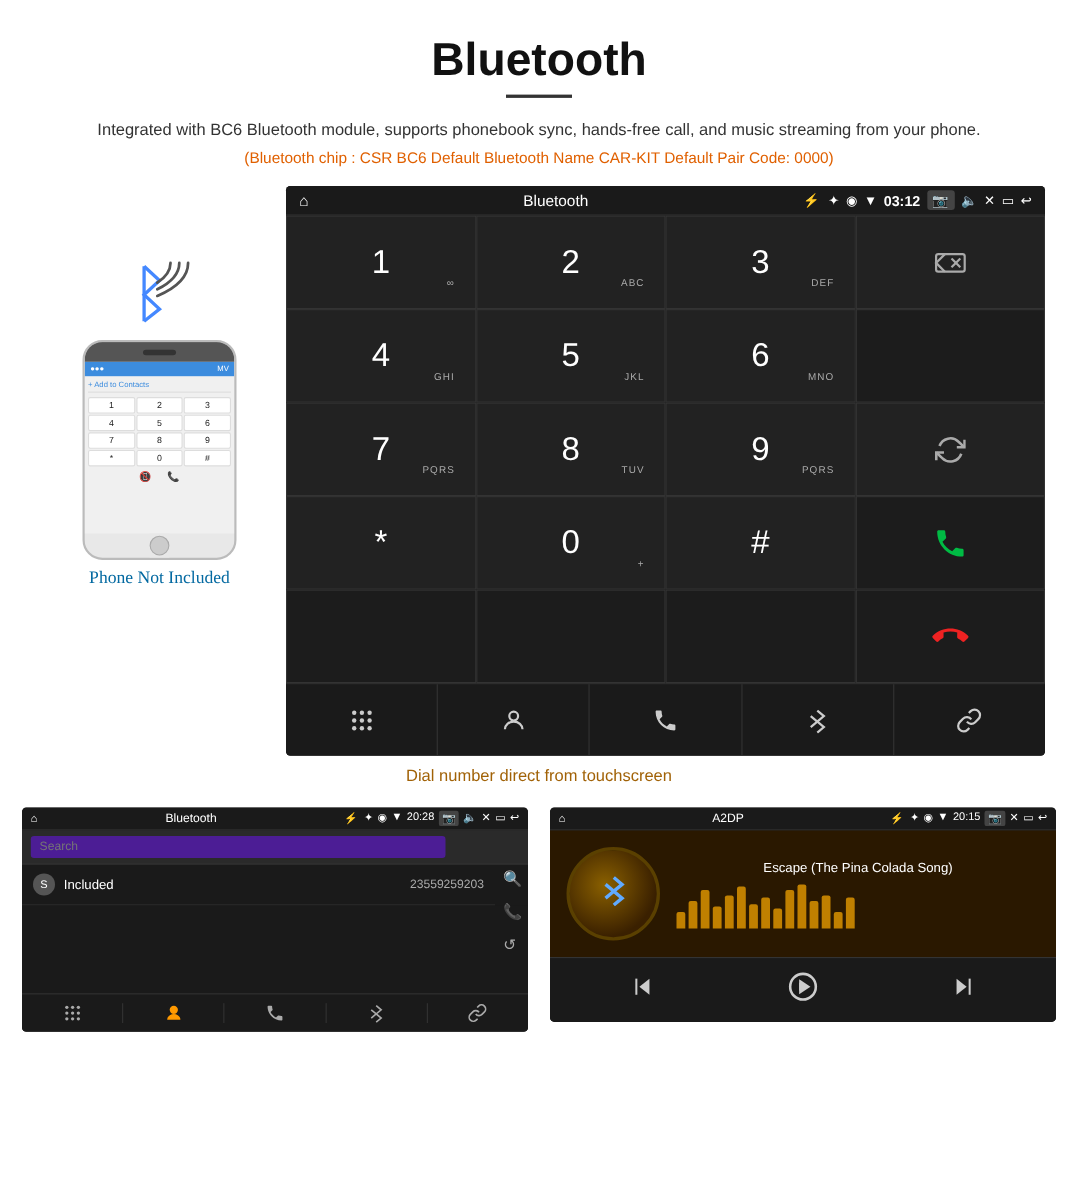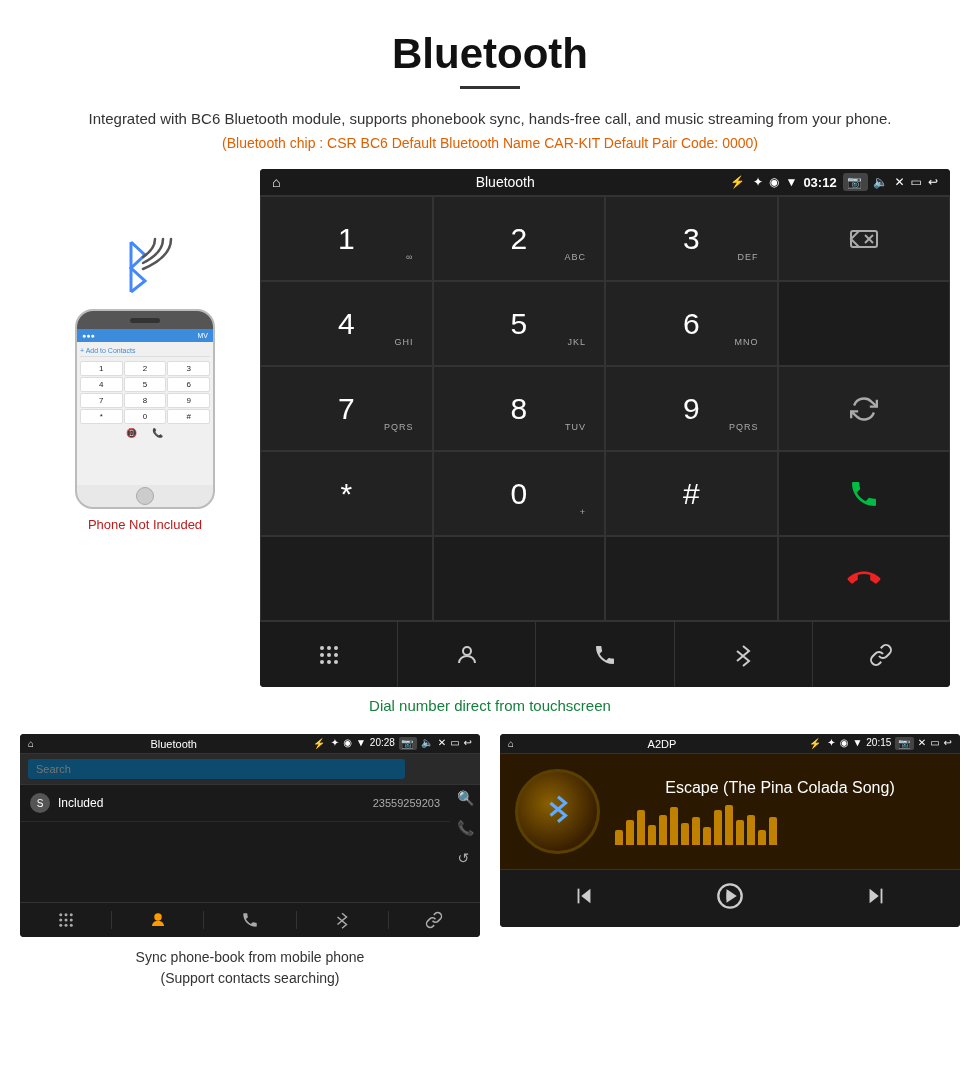--- a/index.html
+++ b/index.html
@@ -142,24 +142,25 @@
       gap: 15px;
     }
     .phone-home-btn {
       width: 18px;
       height: 18px;
       background: #ccc;
       border-radius: 50%;
       border: 1px solid #aaa;
     }
     .phone-not-included {
-      color: #b91c1c;
-      font-size: 13px;
+      color: #0369a1;
+      font-size: 16px;
       margin-top: 8px;
       text-align: center;
+      font-family: Liberation Serif, serif;
     }
 
     
     .dial-screen {
       width: 690px;
       background: #1a1a1a;
       border-radius: 4px;
       overflow: hidden;
     }
 
@@ -231,21 +232,21 @@
       color: #ccc;
       font-size: 22px;
       border-right: 1px solid #333;
       cursor: pointer;
     }
     .toolbar-btn:last-child { border-right: none; }
 
     .caption-center {
       text-align: center;
       font-size: 15px;
-      color: #15803d;
+      color: #a16207;
       margin: 10px 0 20px 0;
     }
 
     
     .bottom-row {
       display: flex;
       flex-direction: row;
       gap: 20px;
       padding: 0 20px;
       margin-bottom: 10px;
@@ -355,21 +356,21 @@
     }
     .music-bt-icon {
       color: #60aaff;
       font-size: 28px;
     }
     .music-info {
       flex: 1;
     }
     .music-song-title {
       color: #fff;
-      font-size: 16px;
+      font-size: 12px;
       margin-bottom: 8px;
       text-align: center;
     }
     .music-eq-bars {
       display: flex;
       gap: 3px;
       height: 40px;
       align-items: flex-end;
     }
     .eq-bar {
@@ -623,21 +624,21 @@
           <span>20:28</span>
           <span style="background:#444;padding:1px 3px;border-radius:2px;">📷</span>
           <span>🔈</span>
           <span>✕</span>
           <span>▭</span>
           <span>↩</span>
         </div>
       </div>
 
       <div class="pb-search">
-        <input type="text" style="background: #0c4a6e; border: none; border-radius: 3px; color: rgb(170, 170, 170); padding: 4px 8px; width: 85%; font-size: 11px;" placeholder="Search">
+        <input type="text" style="background: #4c1d95; border: none; border-radius: 3px; color: rgb(170, 170, 170); padding: 4px 8px; width: 85%; font-size: 11px;" placeholder="Search">
       </div>
 
       <div class="pb-body">
         <div class="pb-contacts-area">
           <div class="pb-contact-row">
             <div class="pb-letter">S</div>
             <span>Included</span>
             <span class="pb-number">23559259203</span>
           </div>
         </div>
@@ -683,24 +684,20 @@
               <polyline points="12,13 6,18"></polyline>
             </svg>
         </div>
         <div style="flex:1;display:flex;justify-content:center;color:#aaa;font-size:16px;">
           <svg width="18" height="18" viewBox="0 0 24 24" fill="none" stroke="#aaa" stroke-width="2">
               <path d="M10 13a5 5 0 0 0 7.54.54l3-3a5 5 0 0 0-7.07-7.07l-1.72 1.71"></path>
               <path d="M14 11a5 5 0 0 0-7.54-.54l-3 3a5 5 0 0 0 7.07 7.07l1.71-1.71"></path>
             </svg>
         </div>
       </div>
-    </div>
-    <div class="bottom-caption">
-      <span style="white-space:pre-line;">Sync phone-book from mobile phone
-(Support contacts searching)</span>
     </div>
   </div>
 
   <div class="bottom-card">
     <div class="bottom-screen">
 
       <div class="music-status">
         <span>⌂</span>
         <span class="ms-title">A2DP</span>
         <span>⚡</span>

